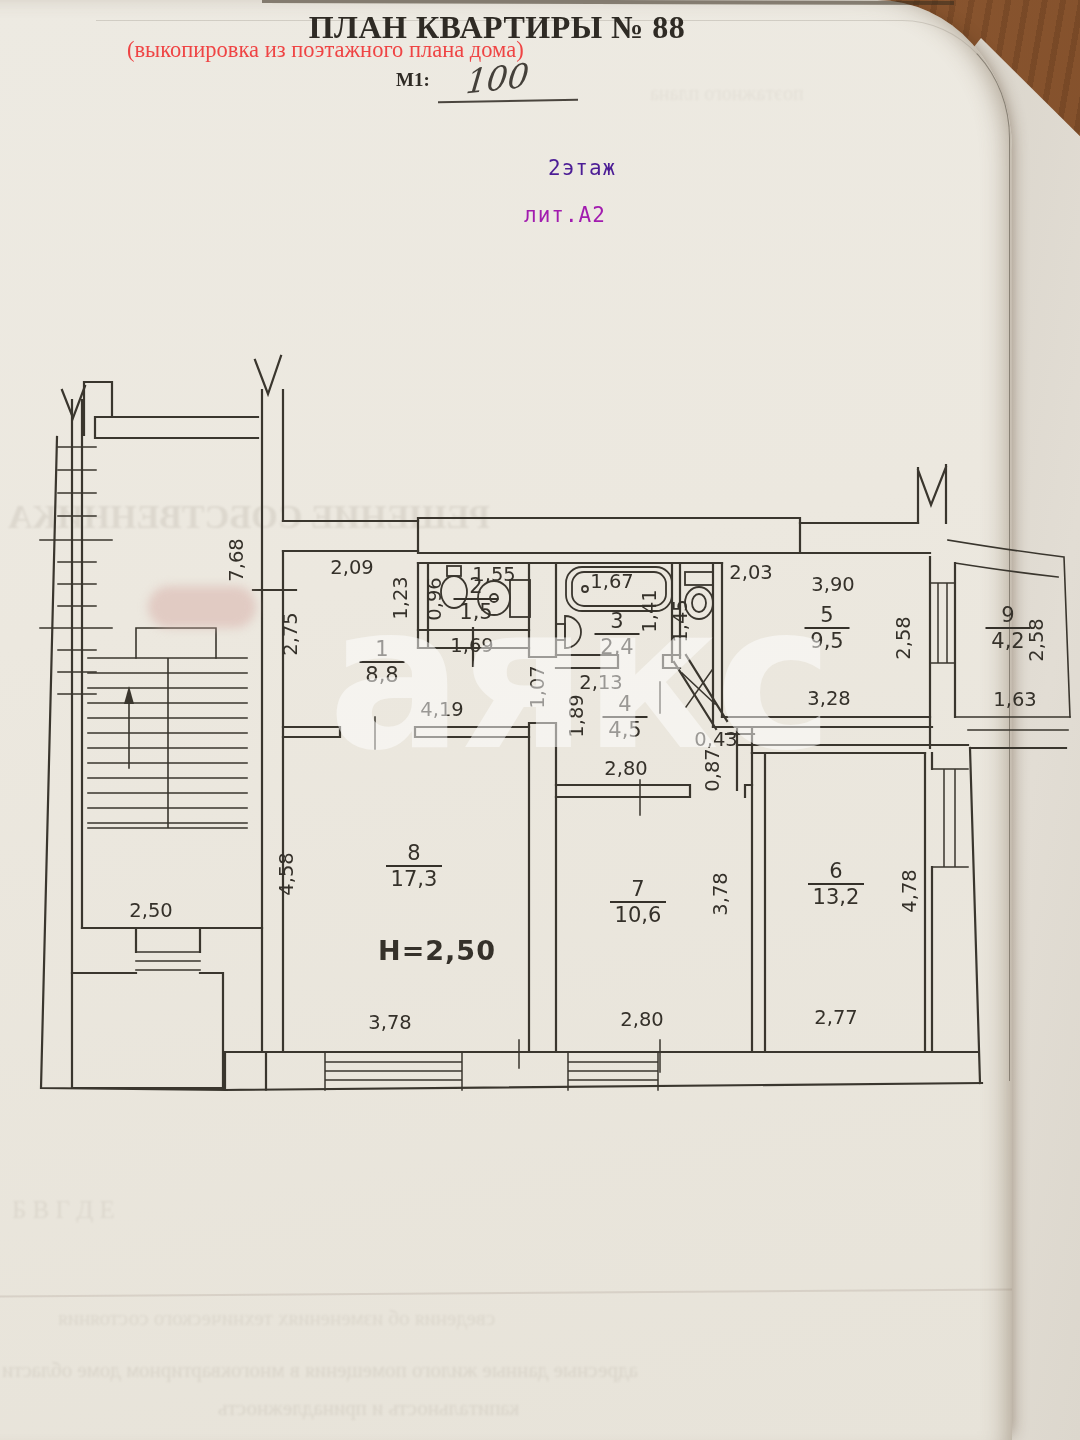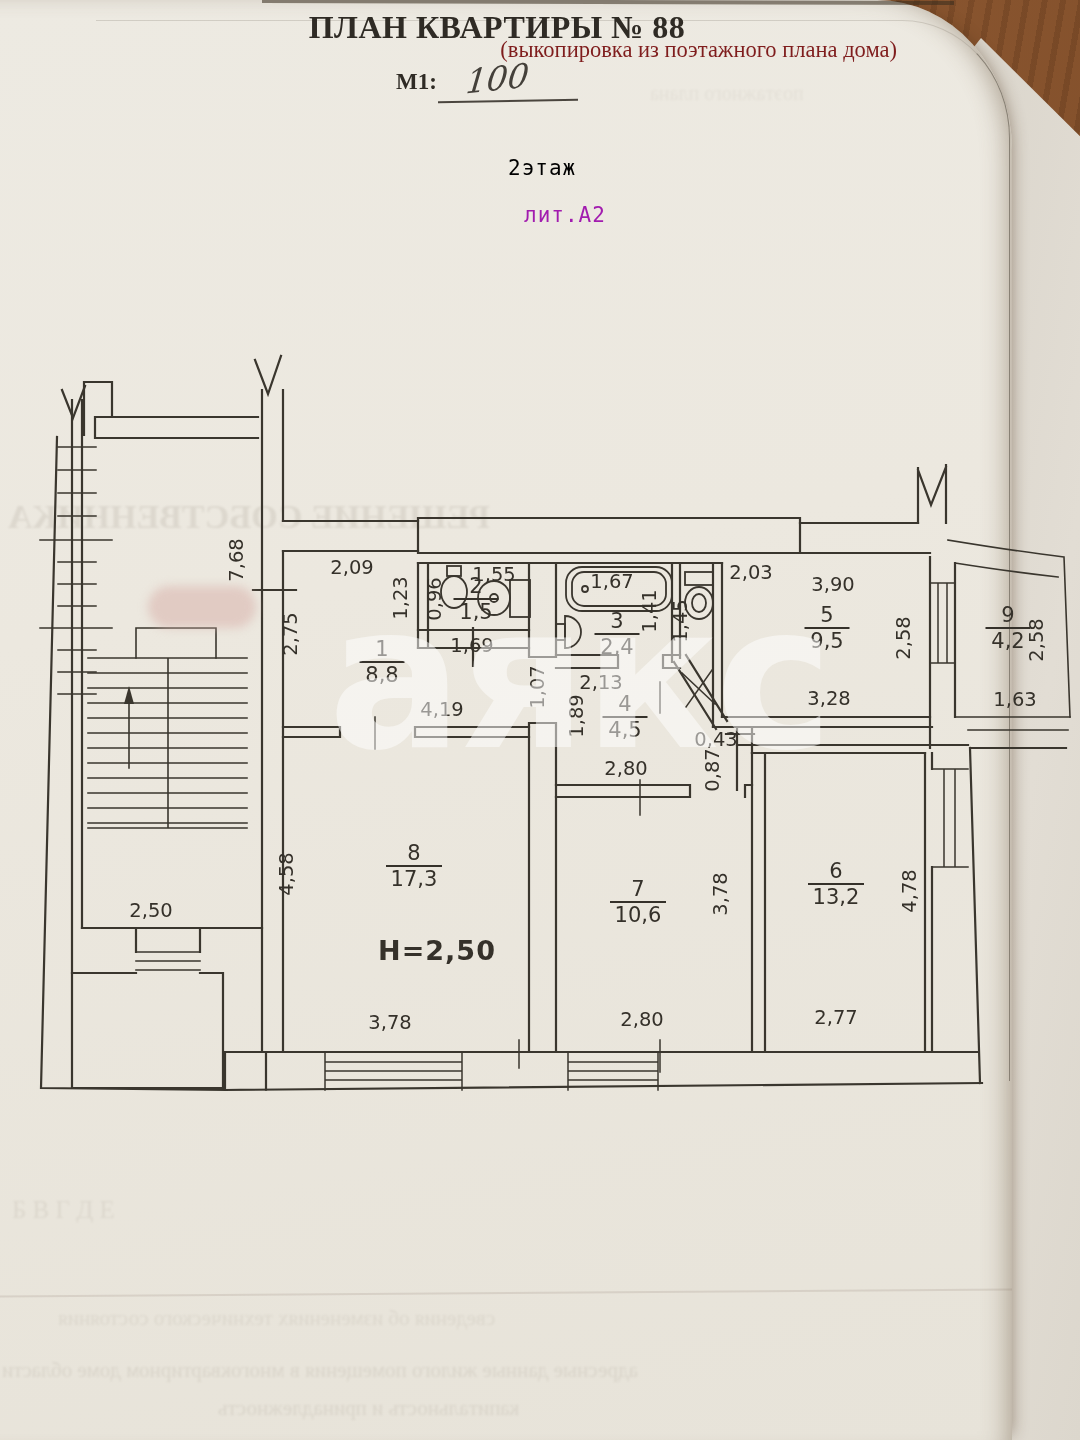--- a/index.html
+++ b/index.html
@@ -25,27 +25,27 @@
   }
   .frame{
     left:96px;top:20px;width:913px;height:1060px;
     border-top:1.5px solid rgba(125,118,106,.25);
     border-right:1.6px solid rgba(125,118,106,.85);
     border-top-right-radius:108px 118px;
   }
   .topstrip{left:262px;top:0;width:692px;height:4px;background:rgba(55,43,30,.55);transform:rotate(.15deg);}
   .title{left:112px;top:9px;width:770px;text-align:center;font-family:"Liberation Serif",serif;
          font-weight:bold;font-size:32px;letter-spacing:.5px;color:#2f2b25;}
-  .subtitle{left:127px;top:37px;width:770px;text-align:right;font-family:"Liberation Serif",serif;
-         font-size:22.5px;color:#7f1d1d;}
-  .scalelbl{left:396px;top:69px;font-family:"Liberation Serif",serif;font-weight:bold;font-size:23px;color:#2f2b25;}
+  .subtitle{left:127px;top:37px;width:770px;text-align:left;font-family:"Liberation Serif",serif;
+         font-size:22.5px;color:#ef4444;}
+  .scalelbl{left:396px;top:69px;font-family:"Liberation Serif",serif;font-weight:bold;font-size:19px;color:#2f2b25;}
   .scaleval{left:466px;top:59px;font-family:"DejaVu Serif",serif;font-style:italic;font-size:33px;
          color:#44403a;transform:rotate(-6deg) skewX(-12deg);}
   .scaleline{left:438px;top:100px;width:140px;height:2px;background:#4a453e;transform:rotate(-1deg);}
-  .floor{left:508px;top:156px;font-family:"DejaVu Sans Mono",monospace;font-size:21px;letter-spacing:1px;color:#000000;}
+  .floor{left:548px;top:156px;font-family:"DejaVu Sans Mono",monospace;font-size:21px;letter-spacing:1px;color:#4c1d95;}
   .liter{left:524px;top:203px;font-family:"DejaVu Sans Mono",monospace;font-size:21px;letter-spacing:1px;color:#a21caf;}
   .watermark{left:328px;top:568px;font-size:200px;line-height:1.1;font-weight:bold;
          color:rgba(255,255,255,.5);letter-spacing:-4px;pointer-events:none;}
   .redact{left:148px;top:586px;width:108px;height:42px;background:rgba(219,183,177,.6);
          border-radius:22px;filter:blur(5px);}
   .ghost{color:#6f6354;font-family:"Liberation Serif",serif;white-space:nowrap;filter:blur(1px);}
   .crease{left:0;top:1292px;width:1012px;height:1.5px;background:rgba(110,95,80,.14);transform:rotate(-.4deg);}
   svg text{font-family:"DejaVu Sans",sans-serif;font-size:19.5px;fill:#35312a;text-anchor:middle;}
 </style>
 </head>

